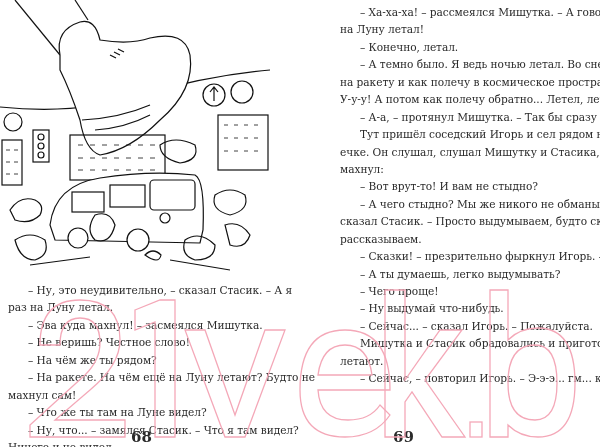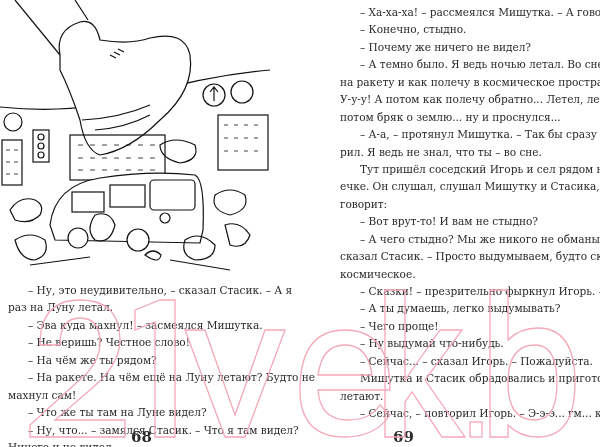--- a/index.html
+++ b/index.html
@@ -91,35 +91,33 @@
     <div class="line">Ничего и не видел.</div>
   </div>
 
   <div class="page-num pn-left">68</div>
 </div>
 
 <div class="page page-right"></div>
 
 <div class="text-block right-text">
   <div class="line indent justify">– Ха-ха-ха! – рассмеялся Мишутка. – А говорит,</div>
-  <div class="line indent">– Конечно, стыдно.</div>
-  <div class="line indent">– Почему же ничего не видел?</div>
+  <div class="line">на Луну летал!</div>
+  <div class="line indent">– Конечно, летал.</div>
   <div class="line indent justify">– А темно было. Я ведь ночью летал. Во сне. Сел</div>
   <div class="line justify">на ракету и как полечу в космическое пространство.</div>
   <div class="line justify">У-у-у! А потом как полечу обратно... Летел, летел, а</div>
-  <div class="line">потом бряк о землю... ну и проснулся...</div>
   <div class="line indent justify">– А-а, – протянул Мишутка. – Так бы сразу и гово-</div>
-  <div class="line">рил. Я ведь не знал, что ты – во сне.</div>
   <div class="line indent justify">Тут пришёл соседский Игорь и сел рядом на скаме-</div>
   <div class="line justify">ечке. Он слушал, слушал Мишутку и Стасика, потом</div>
-  <div class="line">говорит:</div>
+  <div class="line">махнул:</div>
   <div class="line indent">– Вот врут-то! И вам не стыдно?</div>
   <div class="line indent justify">– А чего стыдно? Мы же никого не обманываем, –</div>
   <div class="line justify">сказал Стасик. – Просто выдумываем, будто сказки</div>
-  <div class="line">космическое.</div>
+  <div class="line">рассказываем.</div>
   <div class="line indent justify">– Сказки! – презрительно фыркнул Игорь. – На-</div>
   <div class="line indent">– А ты думаешь, легко выдумывать?</div>
   <div class="line indent">– Чего проще!</div>
   <div class="line indent">– Ну выдумай что-нибудь.</div>
   <div class="line indent">– Сейчас... – сказал Игорь. – Пожалуйста.</div>
   <div class="line indent justify">Мишутка и Стасик обрадовались и приготовились</div>
   <div class="line">летают.</div>
   <div class="line indent justify">– Сейчас, – повторил Игорь. – Э-э-э... гм... кхм...</div>
 
 </div>

